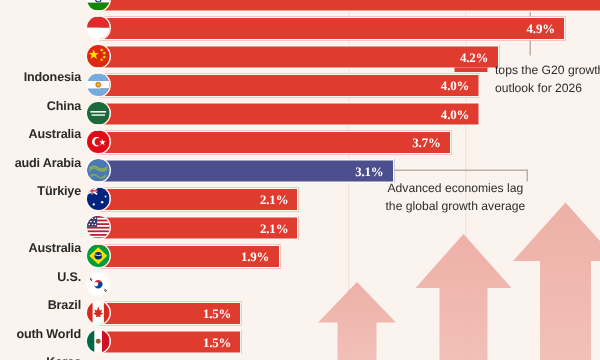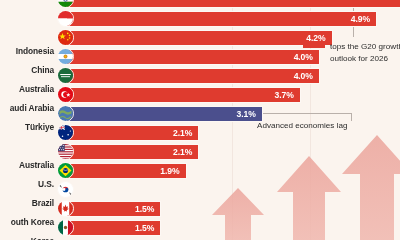--- a/index.html
+++ b/index.html
@@ -26,21 +26,21 @@
     font-size:8.4px;font-weight:700;color:#2a2a2a;
     white-space:nowrap;letter-spacing:-.1px;margin-top:32px;
   }
   .flag{
     position:absolute;left:57px;top:1px;width:17px;height:17px;
     border-radius:50%;overflow:hidden;border:1.5px solid #fdf8f4;
     box-sizing:border-box;z-index:3;
   }
   .flag svg{display:block;width:100%;height:100%;}
 
-  .bar-track{position:absolute;left:66px;top:1.5px;height:16px;right:0;}
+  .bar-track{position:absolute;left:66px;top:1.5px;height:16px;right:0;font-family:Liberation Serif, serif;}
   .bar{
     position:absolute;left:0;top:0;height:16px;
     background:#df3b2f;border:1.2px solid #fdf8f4;box-sizing:border-box;
     display:flex;align-items:center;justify-content:flex-end;
   }
   .bar.world{background:#4b4f8d;align-items:center;}
   .bar .val{
     font-size:8.6px;font-weight:700;color:#fff;
     padding-right:6px;letter-spacing:-.1px;white-space:nowrap;
   }
@@ -254,21 +254,21 @@
             <path d="M6.8 9 q3.2 1.6 6.4 .2" stroke="#fff" stroke-width=".8" fill="none"></path>
           </svg>
         </div>
         <div class="bar-track">
           <div class="bar" style="width: 120.577px;">
             <span class="val">1.9%</span>
           </div>
         </div>
       </div>
       <div class="row">
-        <div class="row-label">outh Korea</div>
+        <div class="row-label">outh World</div>
         <div class="flag">
           <svg viewBox="0 0 20 20">
             <rect width="20" height="20" fill="#fff"></rect>
             <path d="M6.2 10 a1.9 1.9 0 0 1 3.8 0 a1.9 1.9 0 0 0 3.8 0 a3.8 3.8 0 0 0 -7.6 0 z" fill="#cd2e3a"></path>
             <path d="M6.2 10 a1.9 1.9 0 0 0 3.8 0 a1.9 1.9 0 0 1 3.8 0 a3.8 3.8 0 0 1 -7.6 0 z" fill="#0047a0"></path>
             <g stroke="#000" stroke-width=".7">
               <path d="M2.5 4 l2 2 M2.5 5.3 l2 2"></path>
               <path d="M15.5 14 l2 2 M15.5 15.3 l2 2"></path>
             </g>
           </svg>
@@ -307,15 +307,16 @@
       </div>
     </div>
 
   <div class="anno anno-1">
     <span class="sw"></span><span>tops the G20 growth</span>
     <span class="l2">outlook for 2026</span>
   </div>
 
   <div class="anno anno-2">
     <span>Advanced economies lag</span>
+    <span class="l2">the global growth average</span>
   </div>
 
 </div>
 
 </body></html>

